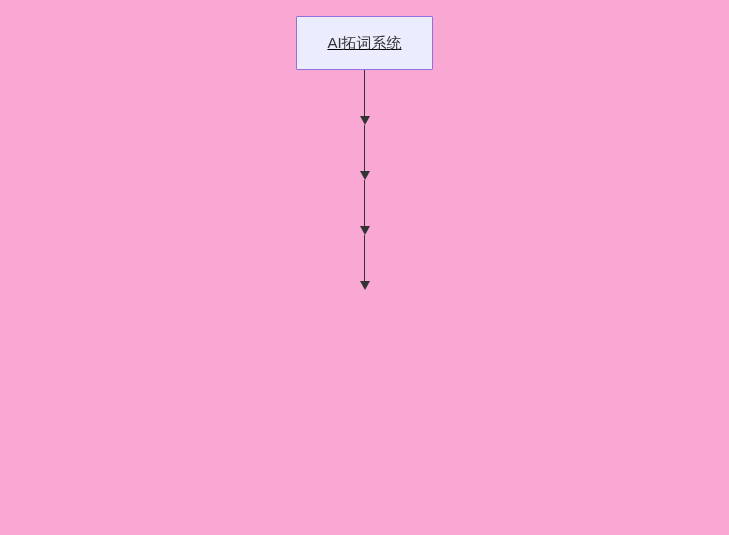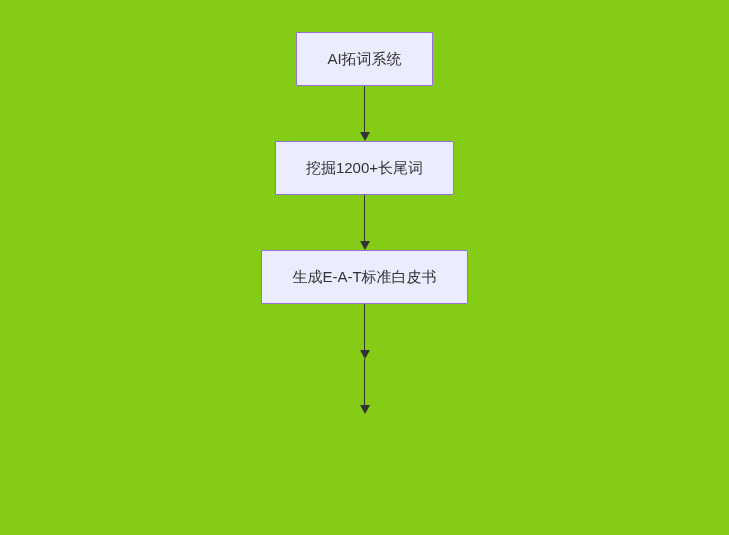--- a/index.html
+++ b/index.html
@@ -6,25 +6,26 @@
   html, body {
     width: 729px;
     height: 535px;
     background: #ffffff;
     font-family: "Liberation Sans", "DejaVu Sans", sans-serif;
     overflow: hidden;
   }
   .canvas {
     width: 729px;
     height: 535px;
-    background: #84cc16;
+    background: #f9a8d4;
     display: flex;
     flex-direction: column;
     align-items: center;
-    padding-top: 32px;
+    padding-top: 16px;
+    text-decoration: underline;
   }
   .flow-node {
     min-height: 54px;
     border: 1px solid #9370DB;
     background: #ECECFF;
     color: #333333;
     display: flex;
     align-items: center;
     justify-content: center;
     padding: 0 30px;
@@ -60,32 +61,26 @@
 
   <div class="flow-node">
     <span>AI拓词系统</span>
   </div>
 
   <div class="flow-arrow">
     <div class="shaft"></div>
     <div class="head"></div>
   </div>
 
-  <div class="flow-node">
-    <span>挖掘1200+长尾词</span>
-  </div>
 
   <div class="flow-arrow">
     <div class="shaft"></div>
     <div class="head"></div>
   </div>
 
-  <div class="flow-node">
-    <span>生成E-A-T标准白皮书</span>
-  </div>
 
   <div class="flow-arrow">
     <div class="shaft"></div>
     <div class="head"></div>
   </div>
 
 
   <div class="flow-arrow">
     <div class="shaft"></div>
     <div class="head"></div>

